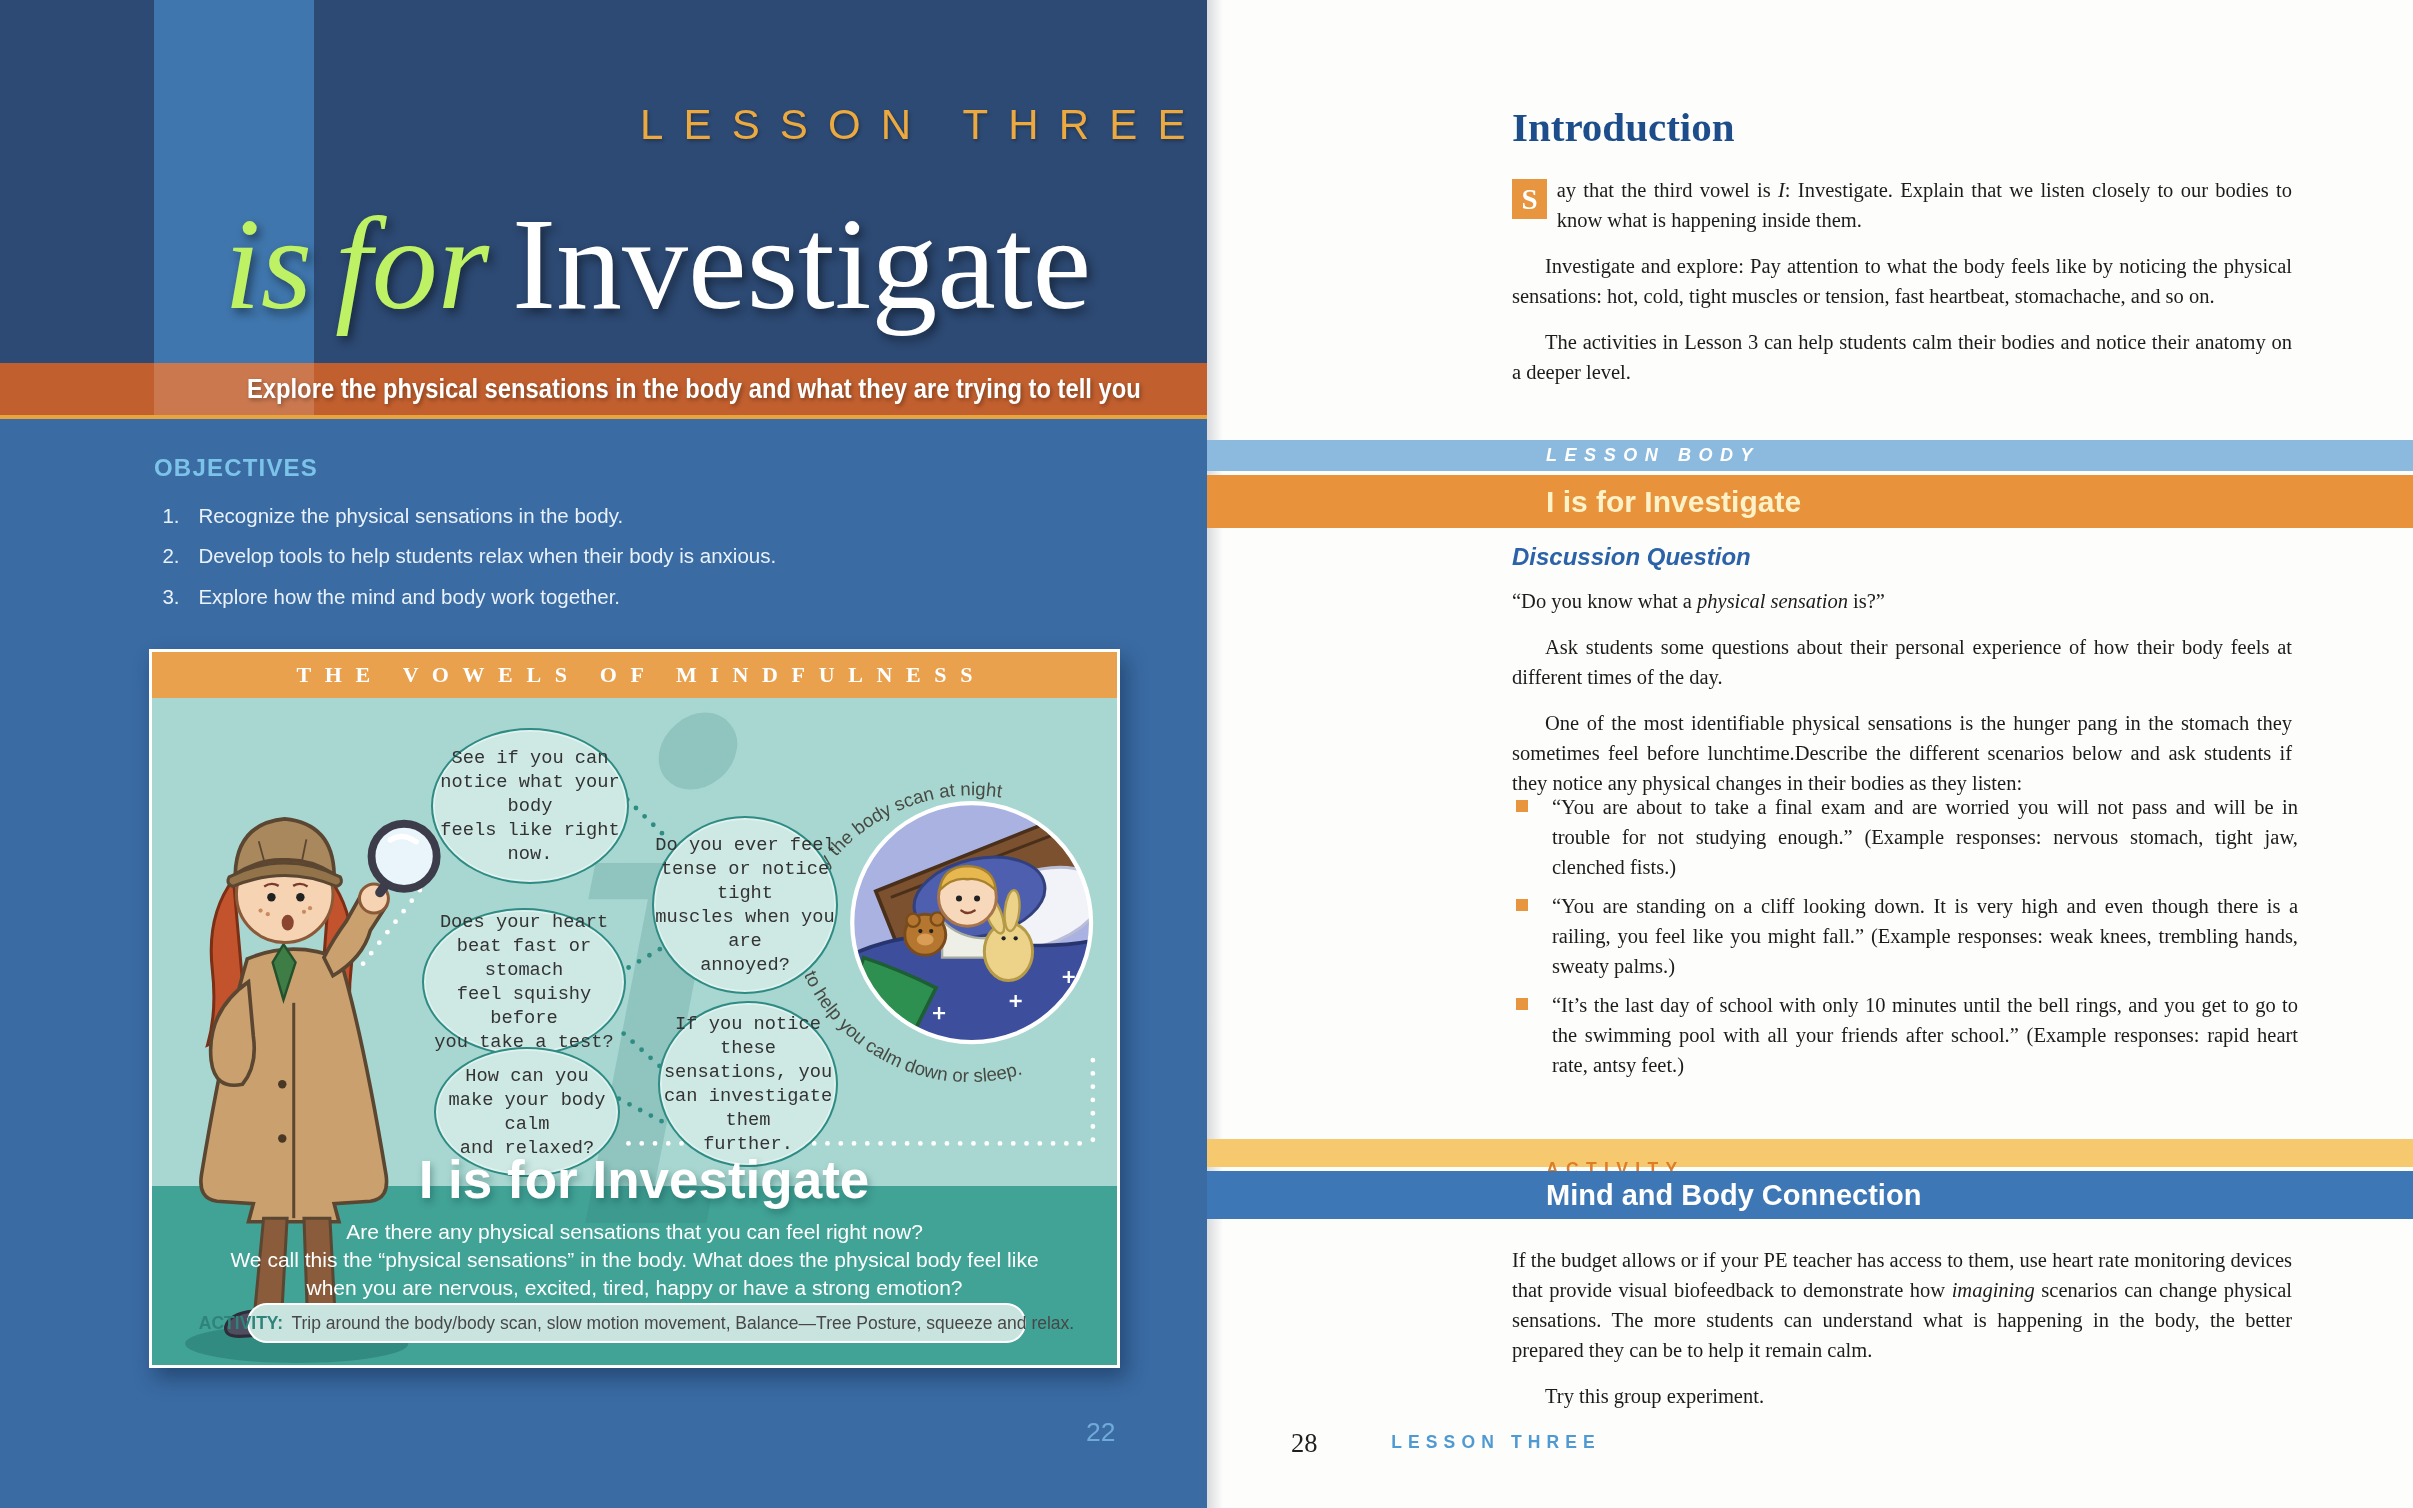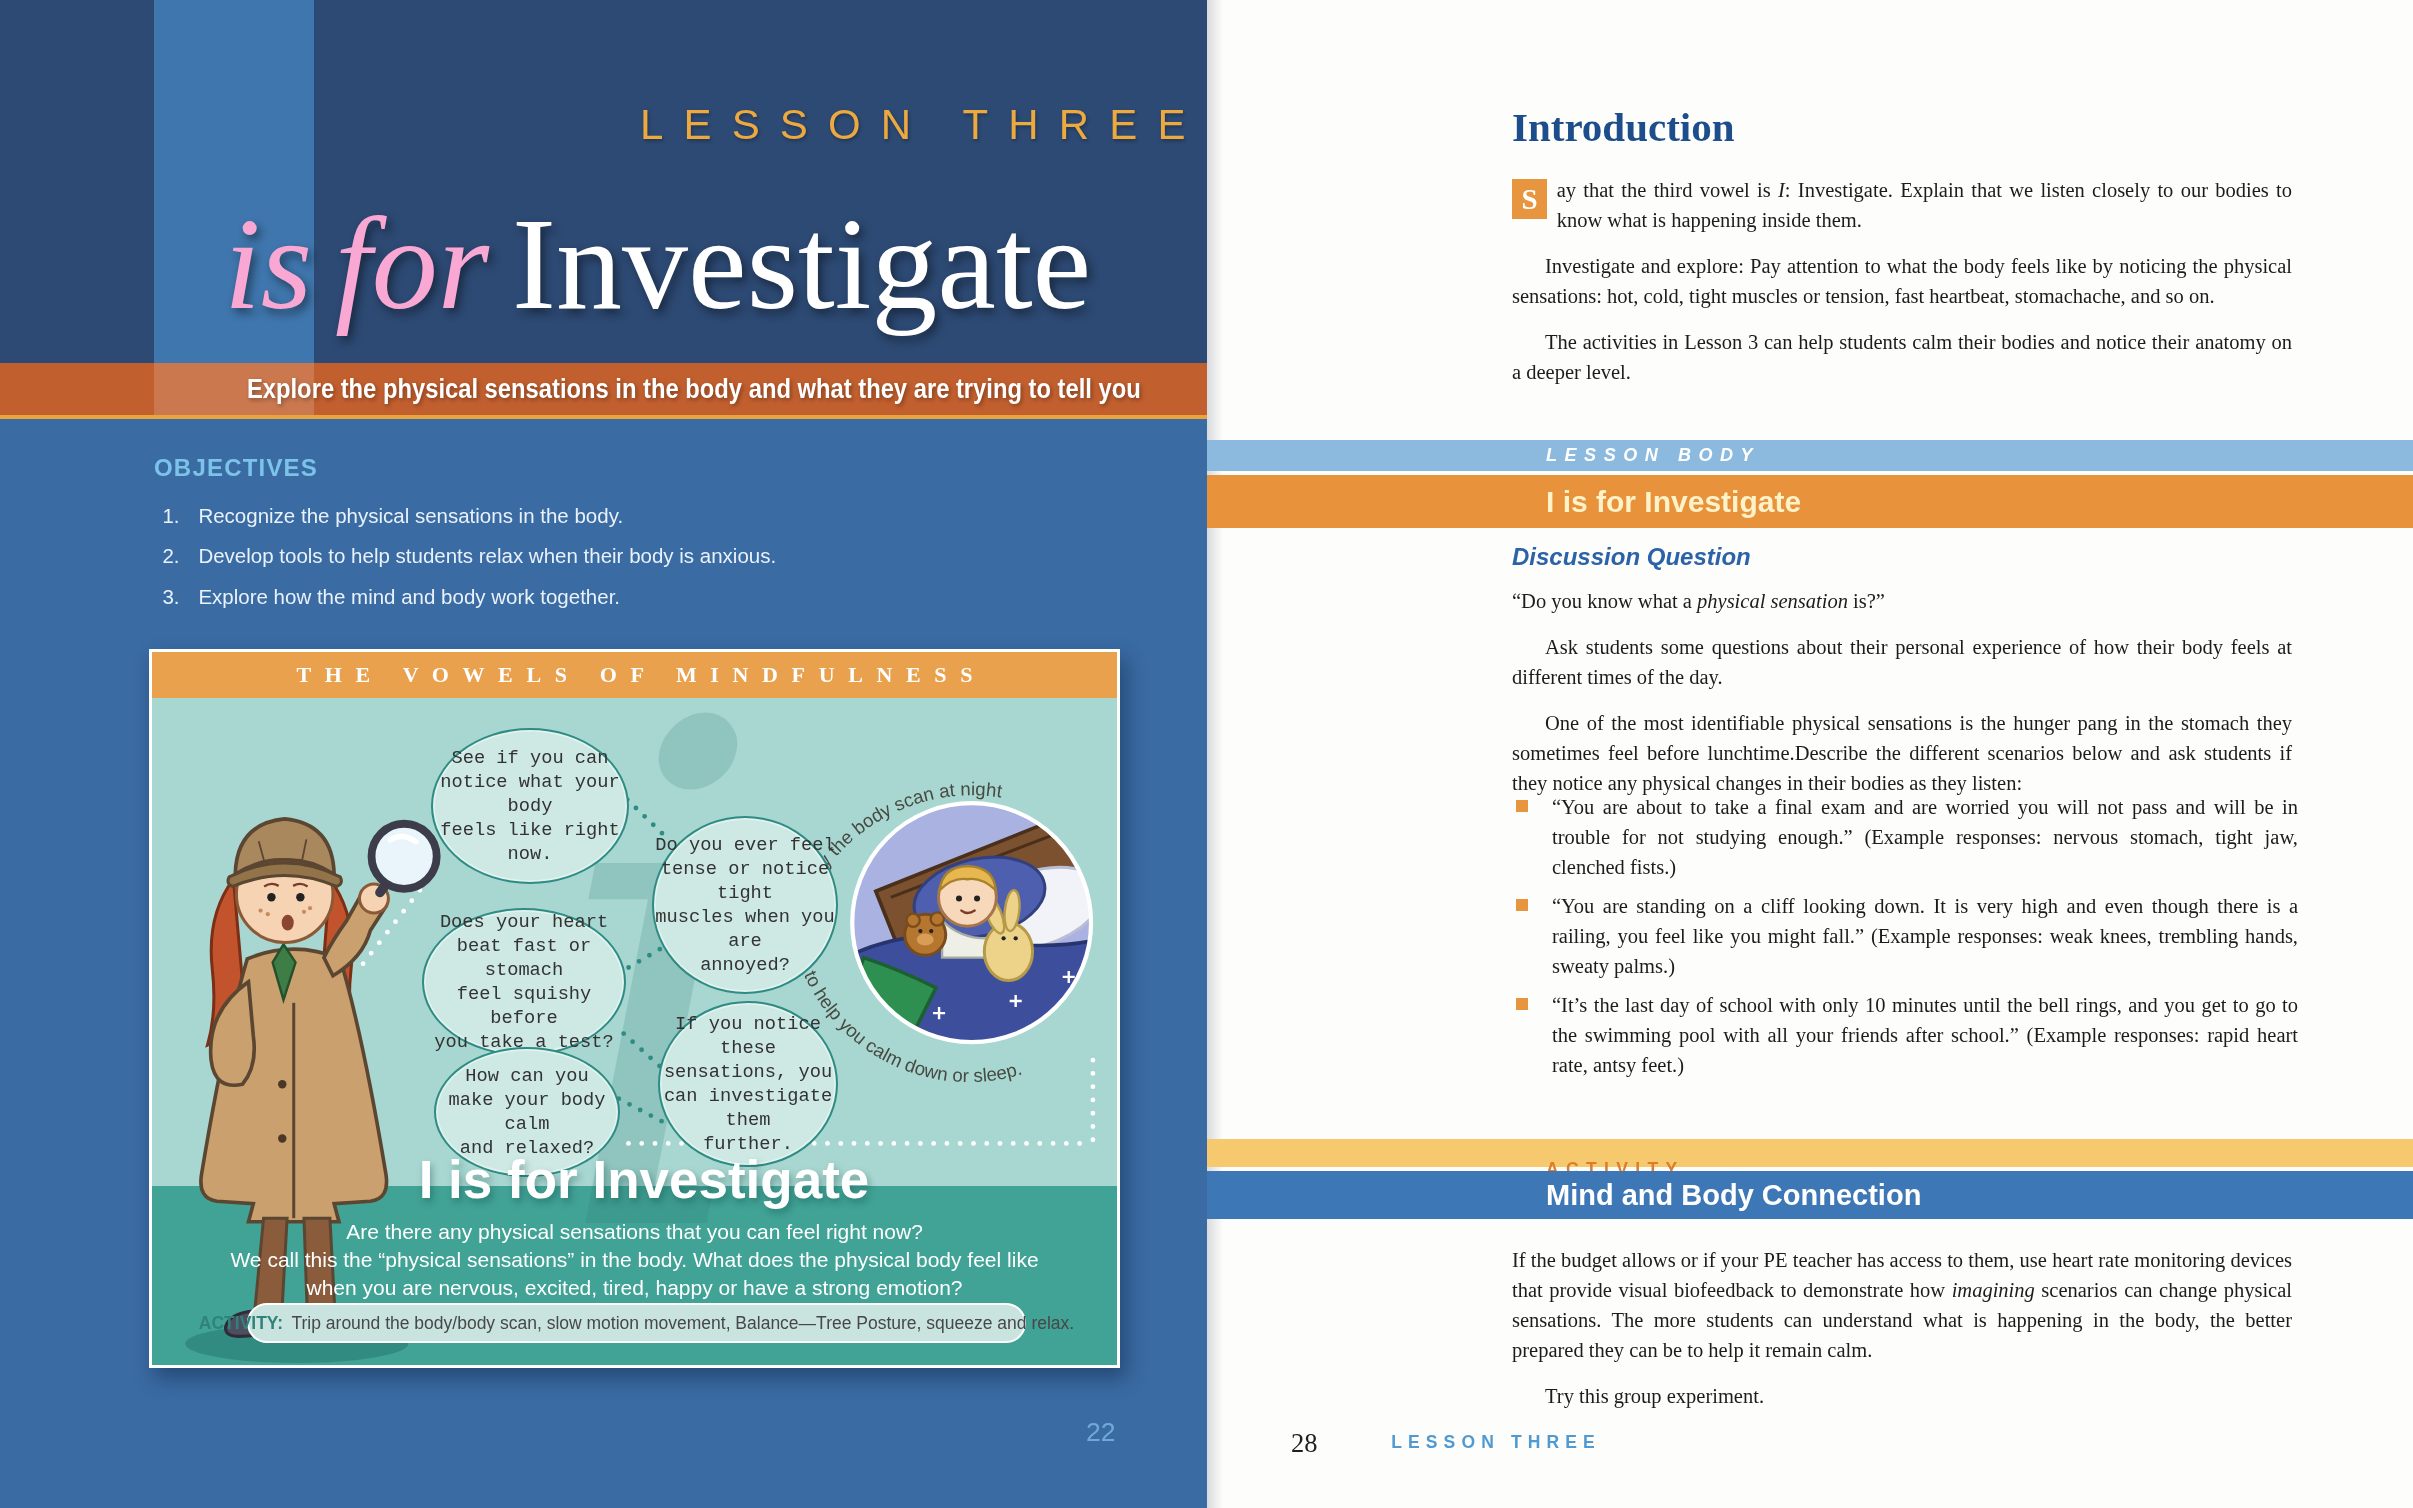--- a/index.html
+++ b/index.html
@@ -6,21 +6,21 @@
   body{width:2413px;height:1508px;position:relative;font-family:"Liberation Sans",sans-serif;background:#ffffff;overflow:hidden;}
 
   
   .left-page{position:absolute;left:0;top:0;width:1207px;height:1508px;background:#3a6ba3;overflow:hidden;}
   .navy-block{position:absolute;left:0;top:0;width:1207px;height:363px;background:#2d4a74;}
   .v-stripe{position:absolute;left:154px;top:0;width:160px;height:363px;background:#3f76ad;}
   .kicker{position:absolute;left:640px;top:101px;width:501px;text-align:center;font-size:42px;font-weight:400;
           letter-spacing:0.48em;color:#eca93f;white-space:nowrap;text-shadow:1.2px 1.8px 3.6px rgba(0,0,0,0.3);}
   .main-title{position:absolute;left:224px;top:188px;font-family:"Liberation Serif",serif;font-size:132px;line-height:1.15;
               color:#ffffff;white-space:nowrap;text-shadow:3.6px 5.4px 9.7px rgba(0,0,0,0.45);}
-  .main-title .t-blue{color:#f9a8d4;font-style:italic;margin-right:23px;}
+  .main-title .t-blue{color:#bef264;font-style:italic;margin-right:23px;}
   .banner{position:absolute;left:0;top:363px;width:1207px;height:52px;background:#c25f2e;}
   .banner-stripe{position:absolute;left:154px;top:0;width:160px;height:52px;background:rgba(255,255,255,0.16);}
   .banner-text{position:absolute;left:181px;top:0;width:1026px;height:52px;display:flex;align-items:center;justify-content:center;}
   .banner-text span{display:inline-block;transform:scaleX(0.88);color:#ffffff;font-weight:bold;font-size:27px;
                     text-shadow:1.8px 2.4px 4.8px rgba(0,0,0,0.35);white-space:nowrap;}
   .gold-line{position:absolute;left:0;top:415px;width:1207px;height:4.2px;background:#e9a43c;}
 
   .objectives{position:absolute;left:154px;top:454px;width:941px;}
   .obj-head{font-size:24px;font-weight:bold;color:#7cc3ea;letter-spacing:0.05em;margin:0 0 20.5px 0;}
   .obj-item{display:flex;font-size:20.5px;color:#e9f2fa;line-height:26.5px;margin-bottom:14px;}

